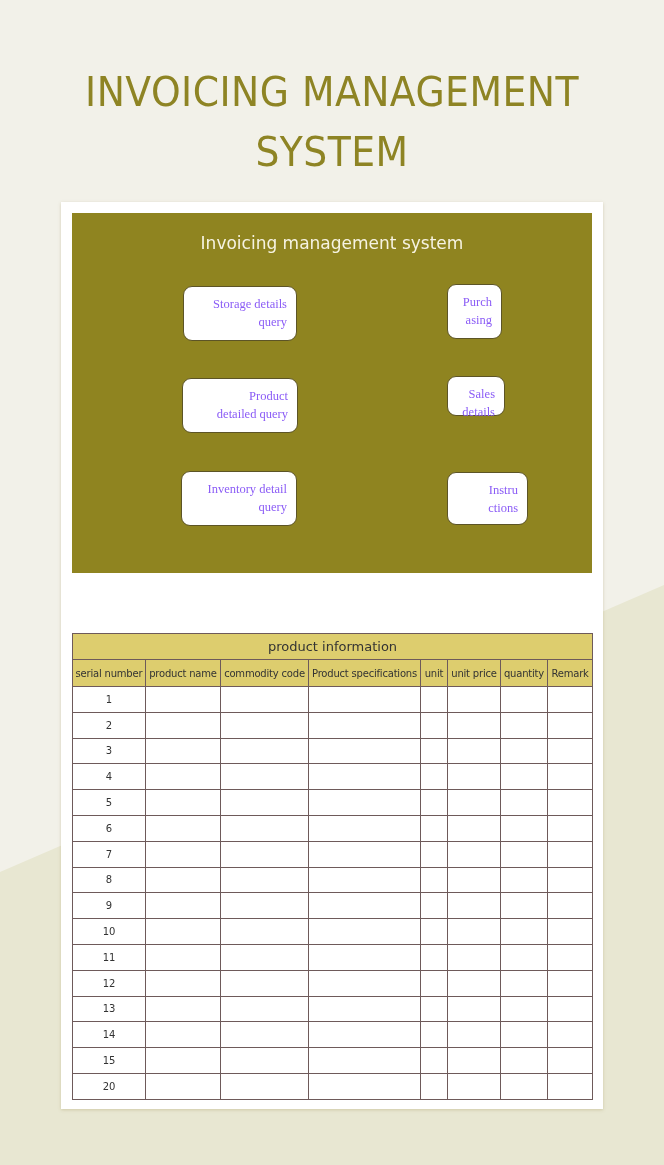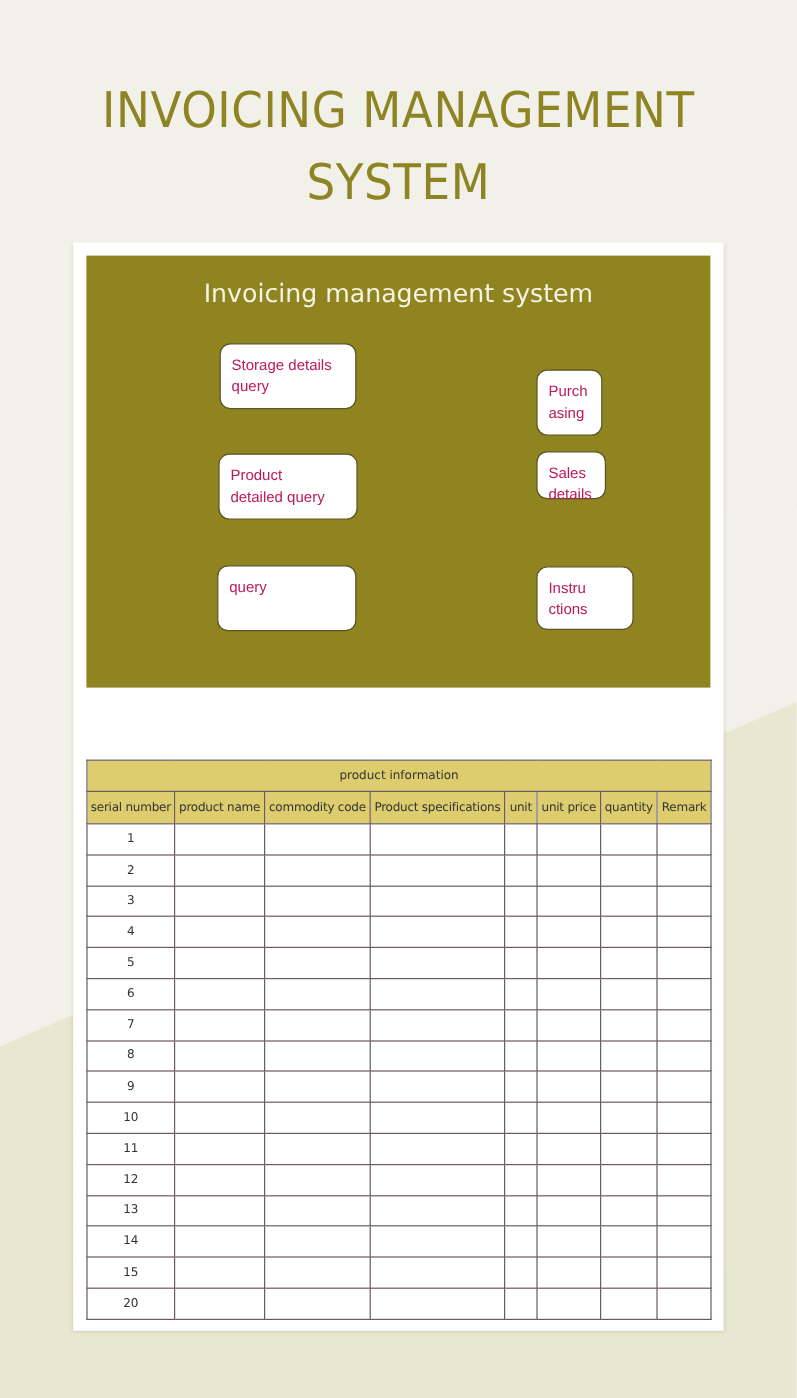--- a/index.html
+++ b/index.html
@@ -24,40 +24,41 @@
     position: absolute; left: 61px; top: 202px; width: 542px; height: 907px;
     background: #ffffff;
     box-shadow: 0 1px 3px rgba(160,150,90,0.35);
   }
   .banner {
     position: absolute; left: 11px; top: 11px; width: 520px; height: 360px;
     background: #8f8420;
   }
   .banner-title {
     position: absolute; left: 0; top: 20px; width: 520px; text-align: center;
-    color: #f6f3e2; font-size: 21px; font-family: "DejaVu Sans", sans-serif;
+    color: #f6f3e2; font-size: 17px; font-family: "DejaVu Sans", sans-serif;
   }
   .nav-box {
     position: absolute; background: #fff; border: 1px solid #5c5426;
     border-radius: 9px; box-sizing: border-box;
-    color: #be185d; font-size: 12.5px; line-height: 18px;
+    color: #8b5cf6; font-size: 12.5px; line-height: 18px;
     padding: 8px 9px; cursor: pointer;
-    font-family: Liberation Sans, sans-serif;
+    font-family: Liberation Serif, serif;
+    text-align: right;
   }
   table.prod {
     position: absolute; left: 11px; top: 431px; width: 520px;
     border-collapse: collapse; table-layout: fixed;
     font-family: "DejaVu Sans", sans-serif;
   }
   table.prod td, table.prod th {
     border: 1px solid #6e5a5a; padding: 0; text-align: center;
     font-weight: normal; overflow: hidden; white-space: nowrap;
   }
   .caption-row th {
-    background: #ddcd6e; height: 25px; font-size: 10px; color: #333;
+    background: #ddcd6e; height: 25px; font-size: 13px; color: #333;
     border-color: #8f8040;
   }
   .head-row th {
     background: #ddcd6e; height: 26px; font-size: 10px; color: #333;
     border-color: #8f8040; letter-spacing: -0.2px;
   }
   .data-row td { height: 24.8px; font-size: 10px; color: #333; }
 </style>
 </head>
 <body>
@@ -70,33 +71,34 @@
 </h1>
 
 <div class="sheet">
   <div class="banner">
     <div class="banner-title">Invoicing management system</div>
 
     <div class="nav-box" style="left:111px; top:73px; width:114px; height:55px;">
       <div>Storage details</div>
       <div>query</div>
     </div>
-    <div class="nav-box" style="left:375px; top:71px; width:55px; height:55px;margin-top:24px;">
+    <div class="nav-box" style="left:375px; top:71px; width:55px; height:55px;">
       <div>Purch</div>
       <div>asing</div>
     </div>
     <div class="nav-box" style="left:110px; top:165px; width:116px; height:55px;">
       <div>Product</div>
       <div>detailed query</div>
     </div>
     <div class="nav-box" style="left:375px; top:163px; width:58px; height:40px;">
       <div>Sales</div>
       <div>details</div>
     </div>
     <div class="nav-box" style="left:109px; top:258px; width:116px; height:55px;">
+      <div>Inventory detail</div>
       <div>query</div>
     </div>
     <div class="nav-box" style="left:375px; top:259px; width:81px; height:53px;">
       <div>Instru</div>
       <div>ctions</div>
     </div>
   </div>
 
   <table class="prod">
     <colgroup>

